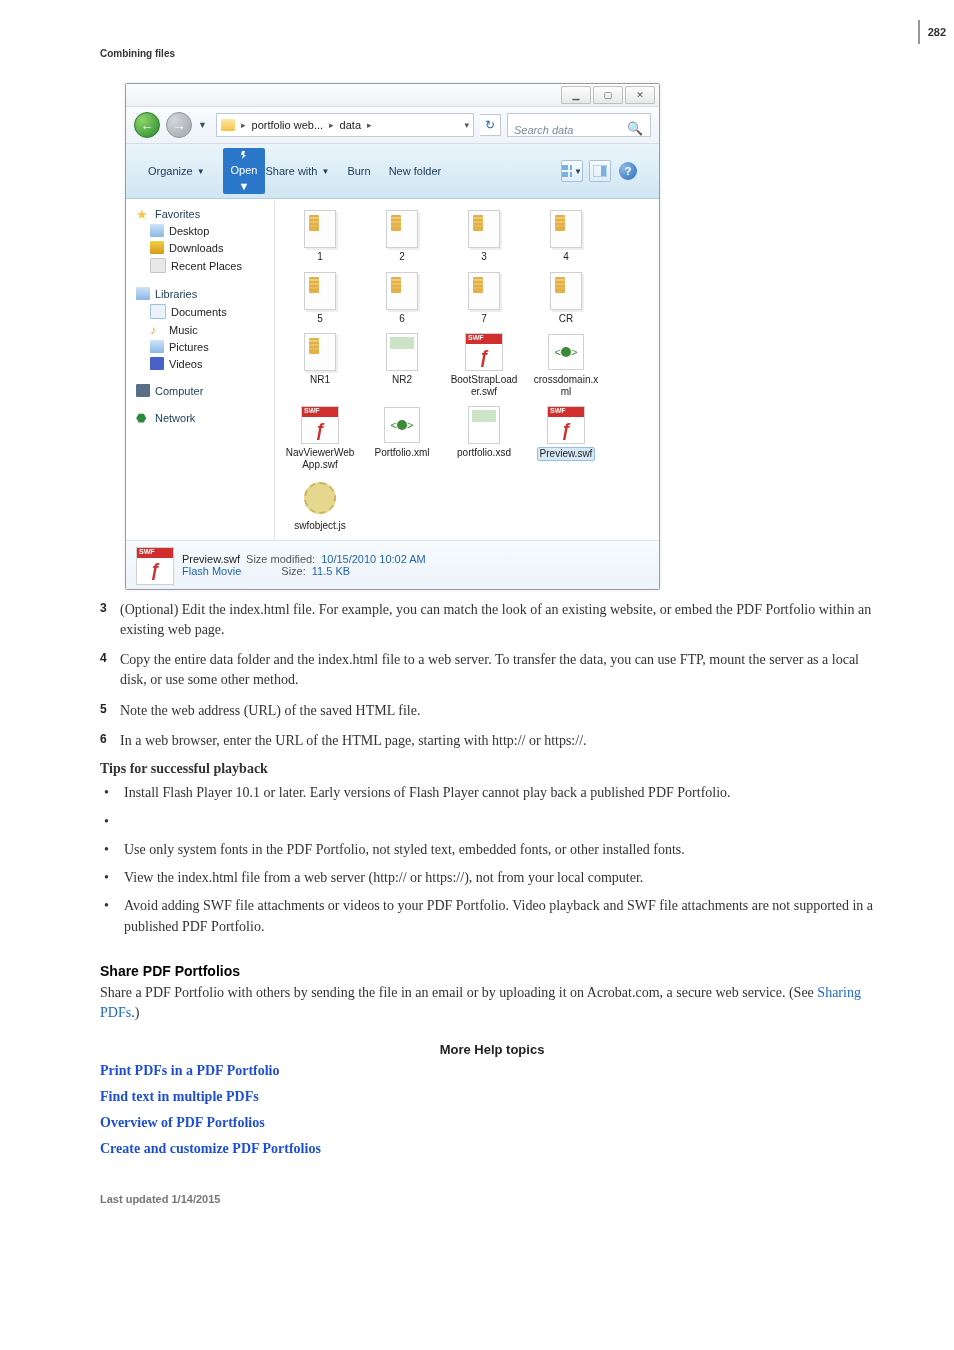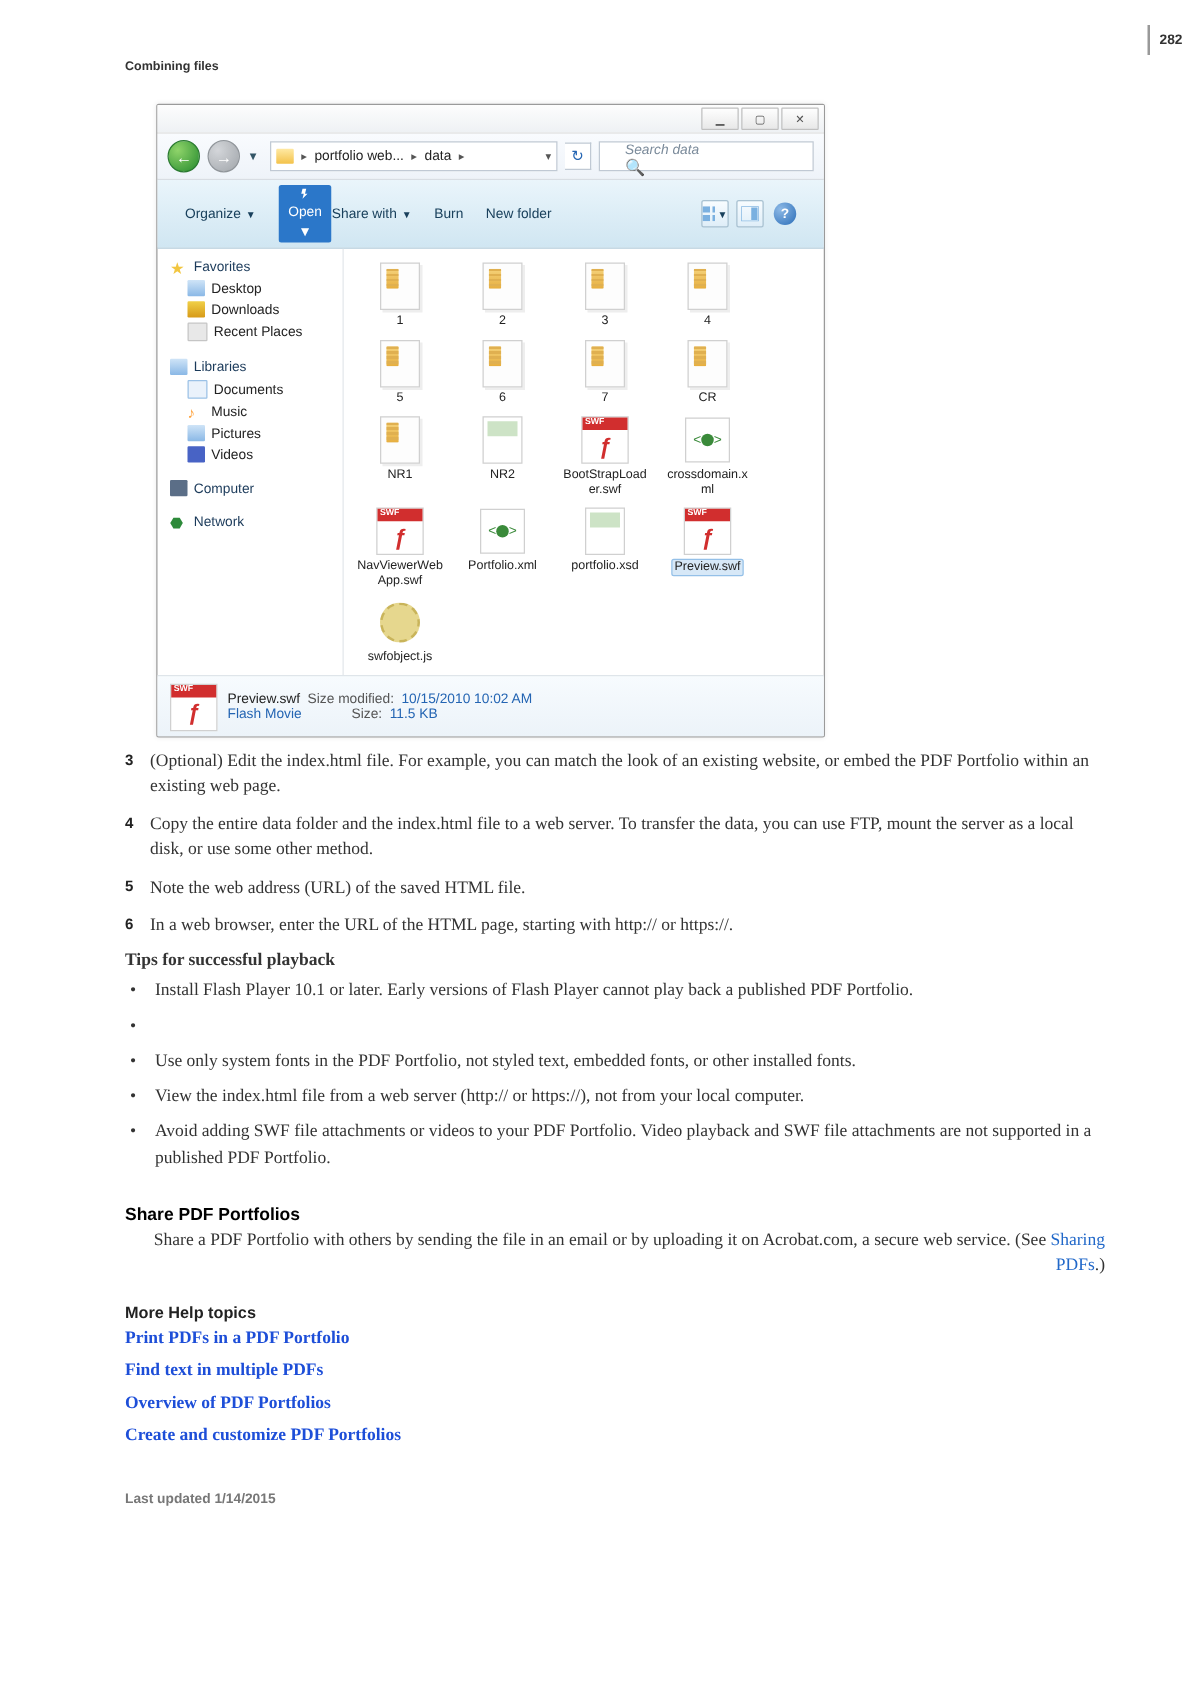--- a/index.html
+++ b/index.html
@@ -109,24 +109,23 @@
     display:flex; align-items:center; justify-content:center;
     color:#2465b3; font-size:12px;
     border-left:none;
   }
   .search-box {
     width: 130px;
     height: 22px;
     border: 1px solid #c0c9d4;
     background: #fff;
     display: flex;
-    align-items: flex-start;
-    padding: 0 20px;
+    align-items: flex-end;
+    padding: 0 6px;
     justify-content: space-between;
-    flex-direction: column;
   }
   .search-ph { color:#7a8a9a; font-style: italic;}
   .search-ico { color:#2a6db8; font-size:13px;}
   .toolbar {
     display: flex;
     align-items: center;
     padding: 4px 22px;
     background: linear-gradient(#eaf5fb,#d0e6f2);
     border-bottom: 1px solid #b5cddb;
     color: #19405c;
@@ -277,29 +276,29 @@
     font-family: Liberation Sans, sans-serif;
     font-weight: bold;
     font-size: 14px;
     color: #000000;
     margin: 26px 0 4px 0;
   }
   p.body {
     font-size: 14px;
     line-height: 1.45;
     margin: 4px 0 10px 0;
-    text-align: right;
   }
   a.link { color: #2168c9; text-decoration:none;}
   .more-help {
     font-family: Arial, sans-serif;
     font-weight: bold;
     font-size: 13px;
     color: #222;
     margin: 18px 0 6px 0;
+    text-align: center;
   }
   .link-list a { display:block; color:#1d4ed8; font-size:14px; margin-bottom:10px; text-decoration:none;font-weight:bold;}
   .footer {
     text-align:left;
     font-family: Arial, sans-serif;
     font-size: 11px;
     font-weight: bold;
     color:#777;
     margin-top: 36px;
   }

